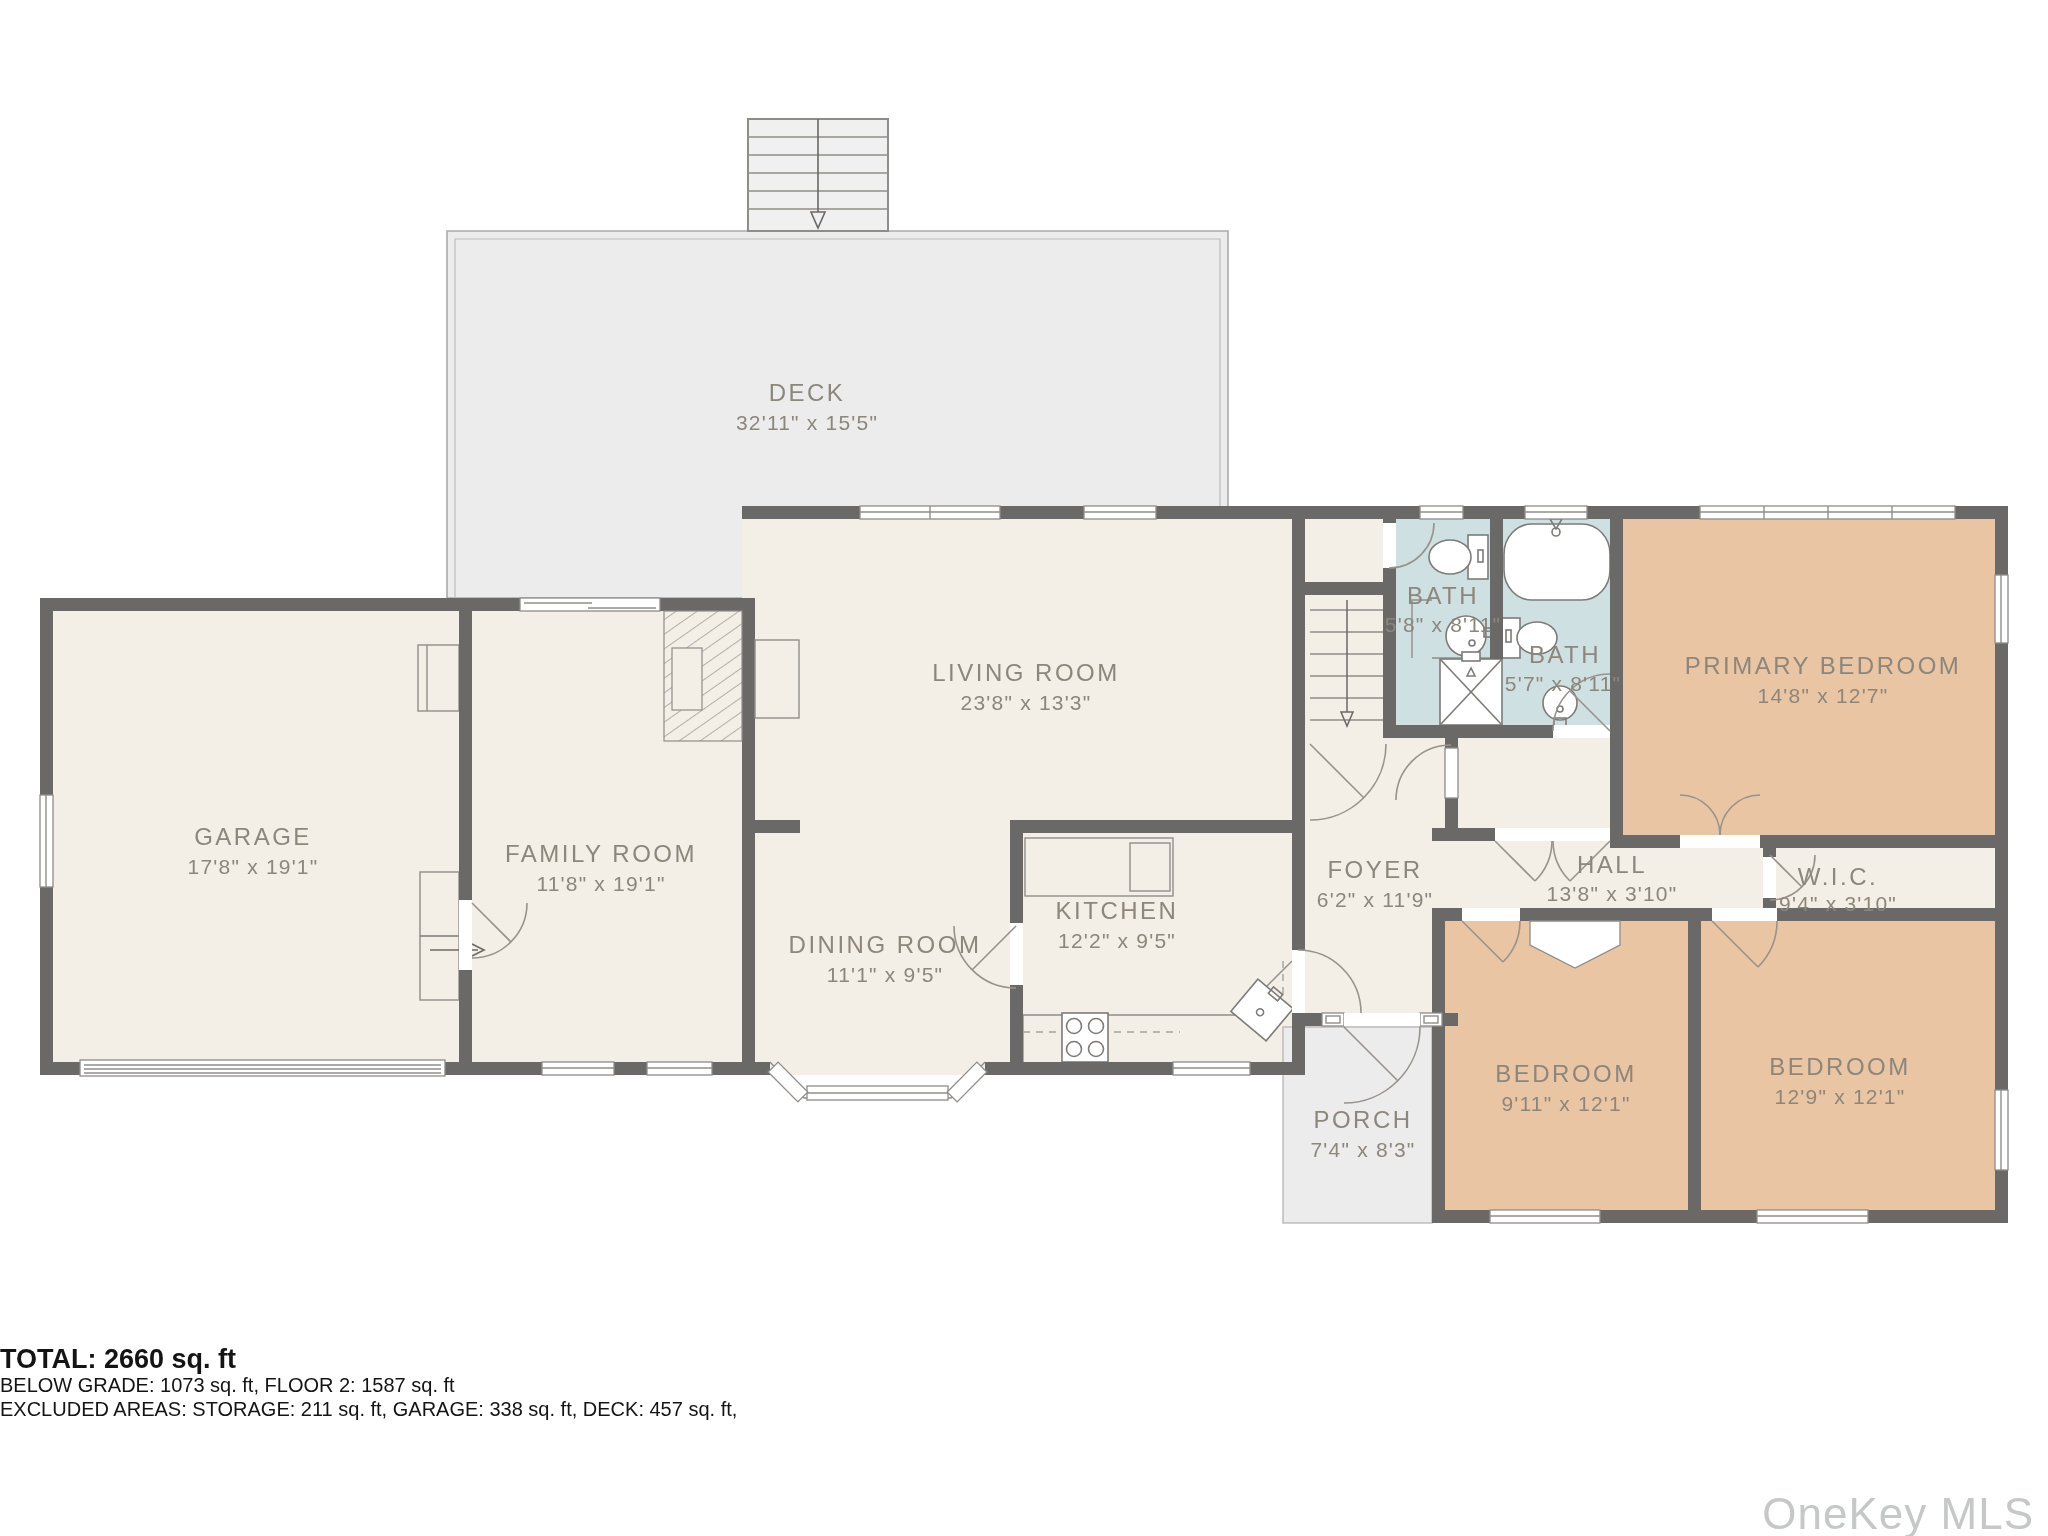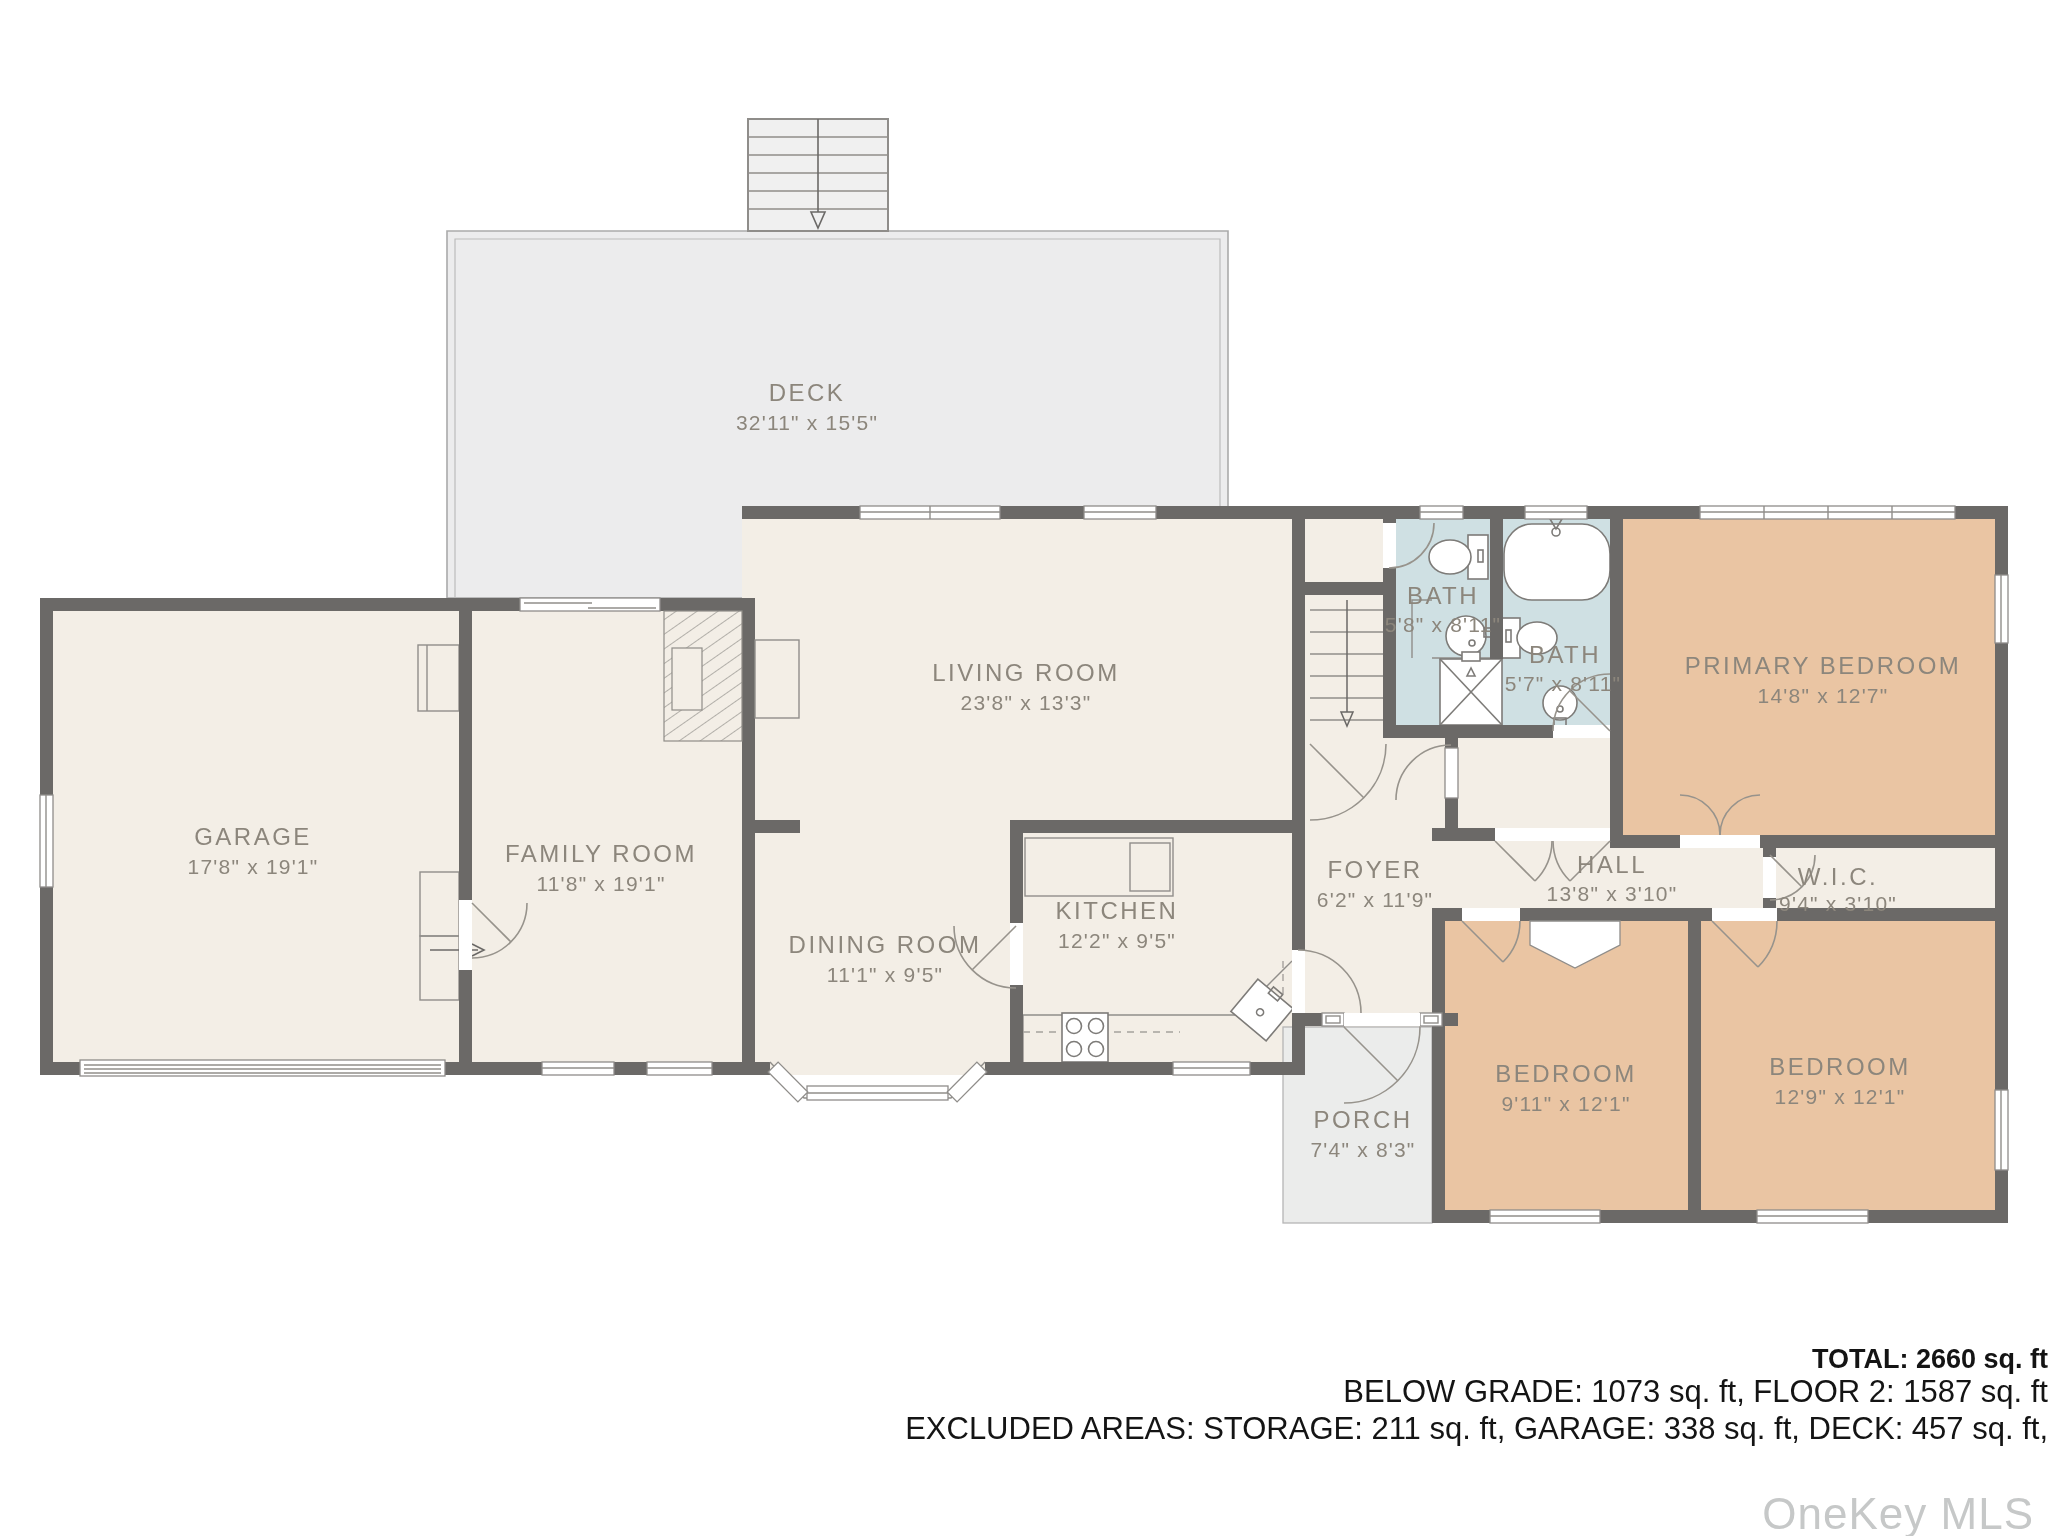--- a/index.html
+++ b/index.html
@@ -1,23 +1,23 @@
 <!DOCTYPE html>
 <html><head>
 <meta charset="utf-8">
 <style>
   html,body{margin:0;padding:0;background:#ffffff;}
   .page{position:relative;width:2048px;height:1536px;background:#ffffff;overflow:hidden;
         font-family:"Liberation Sans",sans-serif;border-radius:28px;}
   svg text{font-family:"Liberation Sans",sans-serif;fill:#8c867c;}
   .rname{font-size:24px;letter-spacing:2.5px;}
   .rdim{font-size:21px;letter-spacing:1.2px;}
-  .summary{position:absolute;left:0;top:1344px;width:100%;text-align:right;color:#141414;}
+  .summary{position:absolute;left:0;top:1344px;width:100%;text-align:left;color:#141414;}
   .summary .total{font-size:27px;font-weight:bold;line-height:1.12;}
-  .summary .line{font-size:31px;line-height:1.18;}
+  .summary .line{font-size:20px;line-height:1.18;}
   .summary .disclaimer{font-size:14px;font-weight:bold;color:#2e2e2e;margin-top:26px;letter-spacing:.2px;}
   .watermark{position:absolute;right:14px;top:1489px;font-size:44px;color:#c6c8c8;letter-spacing:1px;}
   .wall{fill:#6b6967;}
   .thin{stroke:#908e8a;stroke-width:1.4;fill:none;}
   .fix{stroke:#7d7b78;stroke-width:1.6;fill:#ffffff;}
   .fixn{stroke:#7d7b78;stroke-width:1.6;fill:none;}
   .arc{stroke:#97938c;stroke-width:1.6;fill:none;}
   .win{fill:#ffffff;stroke:#8f8d8a;stroke-width:1.3;}
   .gap{fill:#ffffff;}
   .dash{stroke:#a5a29d;stroke-width:1.4;fill:none;stroke-dasharray:7 6;}

